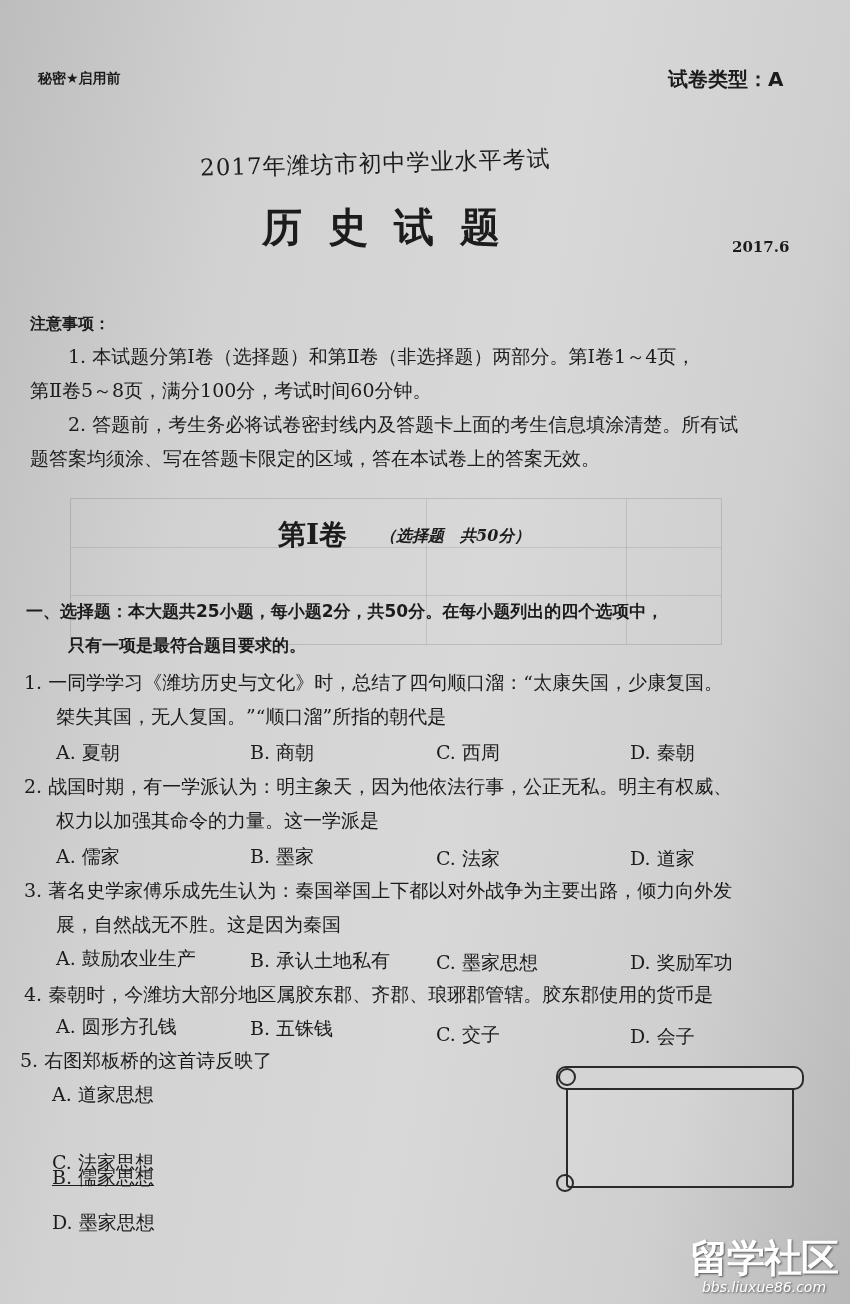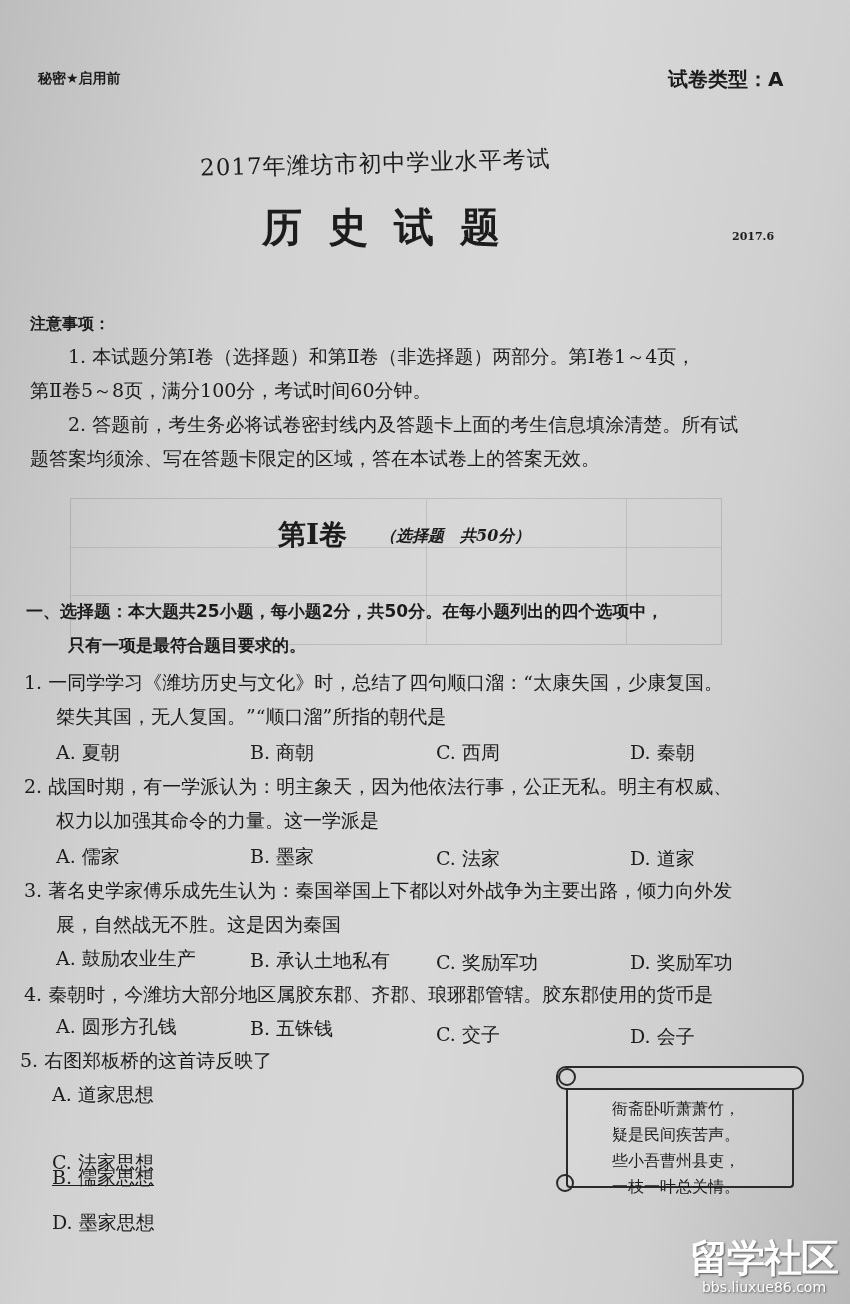--- a/index.html
+++ b/index.html
@@ -36,37 +36,37 @@
   }
   .scroll-curl {
     position:absolute; width:14px; height:14px; border:2px solid #2a2a2a; border-radius:50%;
   }
   .poem { position:absolute; left:56px; top:30px; font-size:16px; line-height:26px; font-family:"DejaVu Serif", serif; }
   .logo {
     position:absolute; left:690px; top:1238px; color:#ffffff; text-align:center;
     text-shadow: 1px 1px 2px #555;
   }
   .logo-main { font-family:"DejaVu Sans", sans-serif; font-weight:bold; font-size:38px; letter-spacing:-1px; line-height:40px; }
-  .logo-sub { font-family:"DejaVu Sans", sans-serif; font-size:14px; line-height:18px; }
+  .logo-sub { font-family:"DejaVu Sans", sans-serif; font-size:14px; line-height:18px;font-style:italic; }
 </style>
 </head>
 <body>
 
 <div class="ghost">
   <div class="ghost-line" style="top:48px"></div>
   <div class="ghost-line" style="top:96px"></div>
   <div class="ghost-v" style="left:355px"></div>
   <div class="ghost-v" style="left:555px"></div>
 </div>
 
 <div class="abs bold sans" style="left:668px;top:18px;font-size:20px;margin-top:48px;">试卷类型：A</div>
 <div class="abs bold sans" style="left:38px;top:70px;font-size:14px;">秘密★启用前</div>
 <div class="abs title-main" style="left:200px;top:148px;transform:rotate(-1.5deg);">2017年潍坊市初中学业水平考试</div>
 <div class="abs title-sub" style="left:262px;top:200px;">历史试题</div>
-<div class="abs bold" style="left:732px;top:230px;font-size:11px;">2017.6</div>
+<div class="abs bold" style="left:732px;top:238px;font-size:15px;">2017.6</div>
 
 <div class="abs bold sans" style="left:30px;top:314px;font-size:16px;">注意事项：</div>
 <div class="abs body" style="left:68px;top:344px;">1. 本试题分第Ⅰ卷（选择题）和第Ⅱ卷（非选择题）两部分。第Ⅰ卷1～4页，</div>
 <div class="abs body" style="left:30px;top:378px;">第Ⅱ卷5～8页，满分100分，考试时间60分钟。</div>
 <div class="abs body" style="left:68px;top:412px;">2. 答题前，考生务必将试卷密封线内及答题卡上面的考生信息填涂清楚。所有试</div>
 <div class="abs body" style="left:30px;top:446px;">题答案均须涂、写在答题卡限定的区域，答在本试卷上的答案无效。</div>
 
 <div class="abs bold" style="left:278px;top:516px;font-size:28px;">第Ⅰ卷</div>
 <div class="abs bold" style="left:380px;top:526px;font-size:16px;font-style:italic;">（选择题　共50分）</div>
 <div class="abs bold sans" style="left:26px;top:600px;font-size:17px;">一、选择题：本大题共25小题，每小题2分，共50分。在每小题列出的四个选项中，</div>
@@ -83,46 +83,40 @@
 <div class="abs body" style="left:56px;top:808px;">权力以加强其命令的力量。这一学派是</div>
 <div class="abs opt" style="left:56px;top:844px;">A. 儒家</div>
 <div class="abs opt" style="left:250px;top:844px;">B. 墨家</div>
 <div class="abs opt" style="left:436px;top:846px;">C. 法家</div>
 <div class="abs opt" style="left:630px;top:846px;">D. 道家</div>
 
 <div class="abs body" style="left:24px;top:878px;">3. 著名史学家傅乐成先生认为：秦国举国上下都以对外战争为主要出路，倾力向外发</div>
 <div class="abs body" style="left:56px;top:912px;">展，自然战无不胜。这是因为秦国</div>
 <div class="abs opt" style="left:56px;top:946px;">A. 鼓励农业生产</div>
 <div class="abs opt" style="left:250px;top:948px;">B. 承认土地私有</div>
-<div class="abs opt" style="left:436px;top:950px;">C. 奖励军功</div>
+<div class="abs opt" style="left:436px;top:950px;">C. 墨家思想</div>
 <div class="abs opt" style="left:630px;top:950px;">D. 奖励军功</div>
 
 <div class="abs body" style="left:24px;top:982px;">4. 秦朝时，今潍坊大部分地区属胶东郡、齐郡、琅琊郡管辖。胶东郡使用的货币是</div>
 <div class="abs opt" style="left:56px;top:1014px;">A. 圆形方孔钱</div>
 <div class="abs opt" style="left:250px;top:1016px;">B. 五铢钱</div>
 <div class="abs opt" style="left:436px;top:1022px;">C. 交子</div>
 <div class="abs opt" style="left:630px;top:1024px;">D. 会子</div>
 
 <div class="abs body" style="left:20px;top:1048px;">5. 右图郑板桥的这首诗反映了</div>
 <div class="abs opt" style="left:52px;top:1082px;">A.  道家思想</div>
 <div class="abs opt" style="left:52px;top:1165px;text-decoration:underline;">B.  儒家思想</div>
 <div class="abs opt" style="left:52px;top:1150px;">C.  法家思想</div>
 <div class="abs opt" style="left:52px;top:1184px;margin-top:26px;">D.  墨家思想</div>
 
 <div class="scroll">
   <div class="scroll-body"></div>
   <div class="scroll-top"></div>
   <div class="scroll-curl" style="left:2px;top:2px;"></div>
   <div class="scroll-curl" style="left:0px;bottom:0px;"></div>
-  <div class="poem">
-    <div>衙斋卧听萧萧竹，</div>
-    <div>疑是民间疾苦声。</div>
-    <div>些小吾曹州县吏，</div>
-    <div>一枝一叶总关情。</div>
-  </div>
 </div>
 
 <div class="abs bold" style="left:290px;top:1316px;font-size:10px;">历史试题（A）第1页（共8页）</div>
 
 <div class="logo">
   <div class="logo-main">留学社区</div>
   <div class="logo-sub">bbs.liuxue86.com</div>
 </div>
 
 </body></html>

